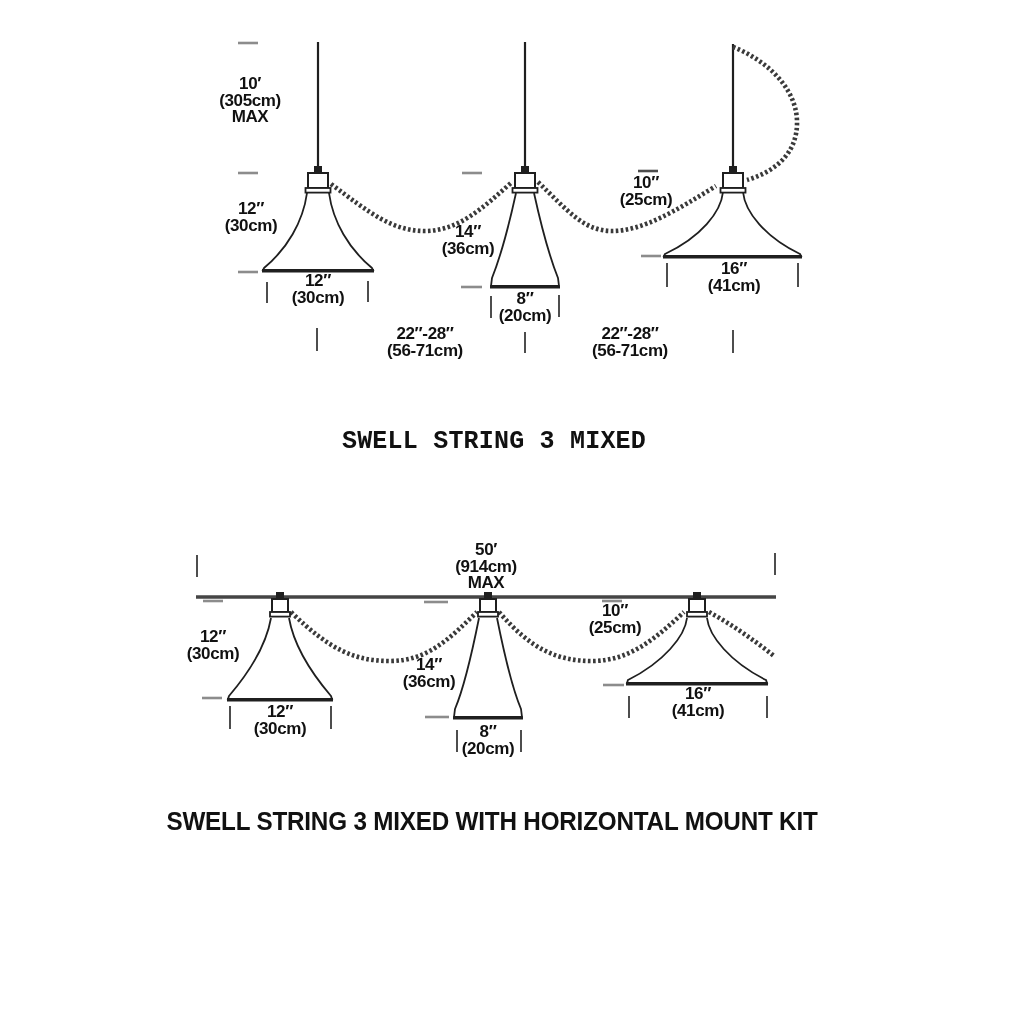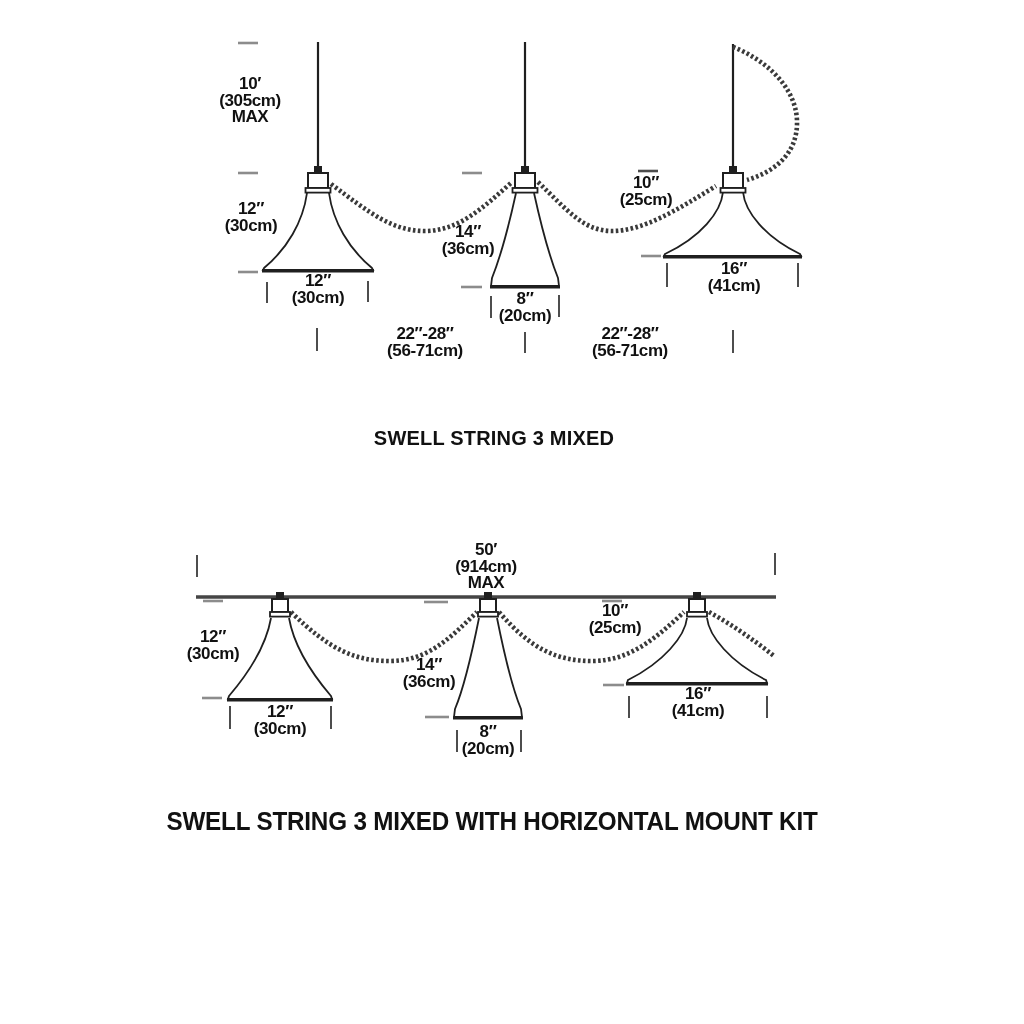--- a/index.html
+++ b/index.html
@@ -10,21 +10,21 @@
   #lineart{position:absolute;left:0;top:0;}
   .dim{
     position:absolute;transform:translateX(-50%);text-align:center;
     font-size:17px;line-height:16.5px;font-weight:bold;letter-spacing:-0.4px;
     white-space:nowrap;color:#111;
   }
   .title{
     position:absolute;transform:translateX(-50%);text-align:center;
     font-weight:bold;white-space:nowrap;color:#111;
   }
-  .title-top{font-size:20px;letter-spacing:0.2px;}
+  .title-top{font-size:25px;letter-spacing:0.2px;font-family:Liberation Mono, monospace;}
   .title-bottom{font-size:25px;letter-spacing:-0.2px;transform:translateX(-50%) scaleX(0.97);}
 </style>
 </head>
 <body>
 
 <div id="stage">
 
   <svg id="lineart" width="1024" height="1024" viewBox="0 0 1024 1024">
 
     <g fill="none" stroke="#1f1f1f" stroke-width="2">

